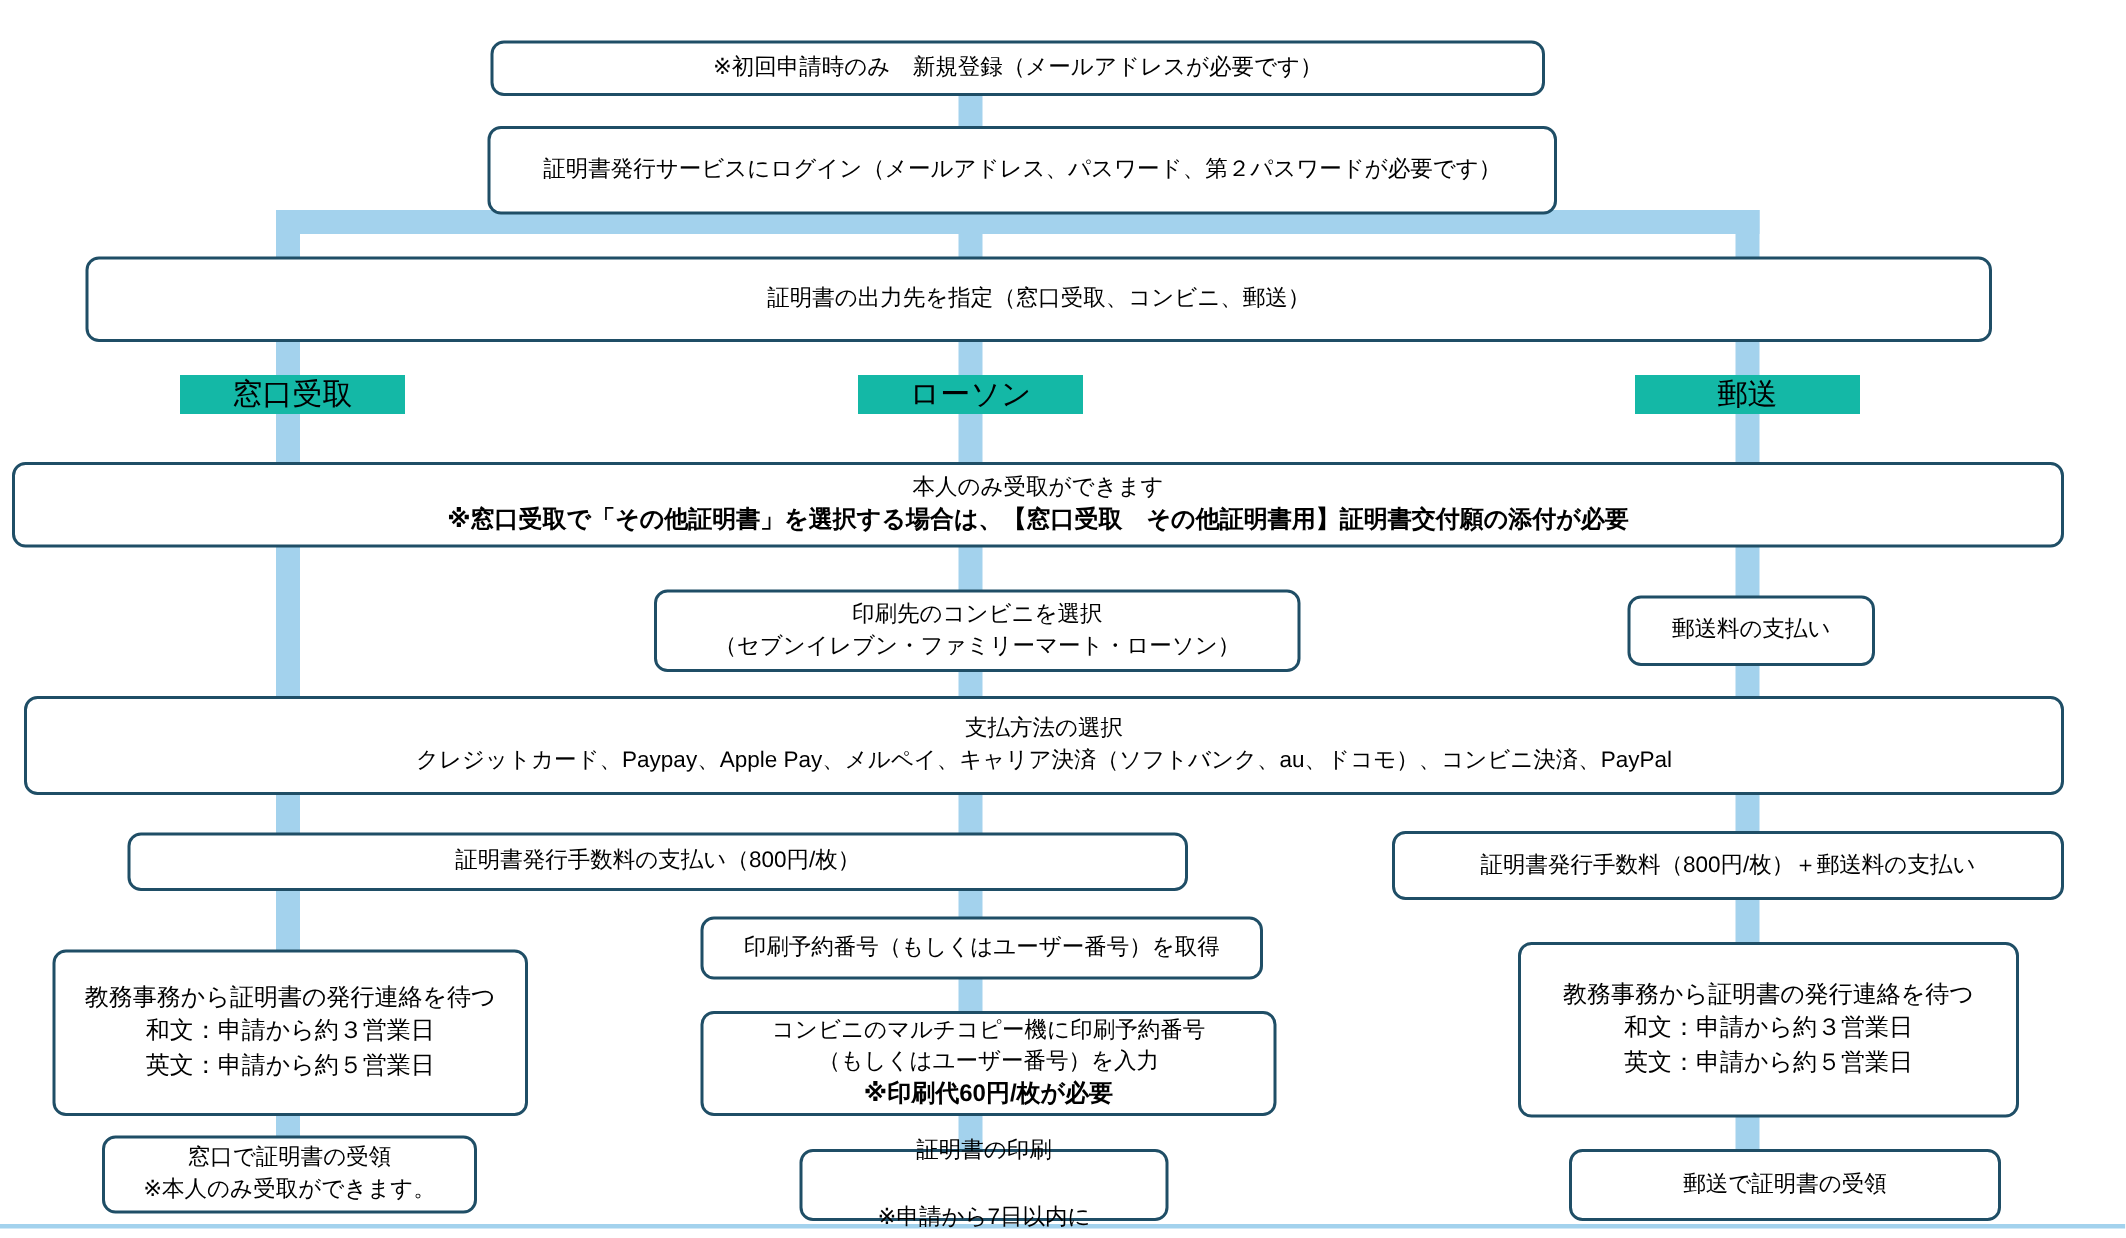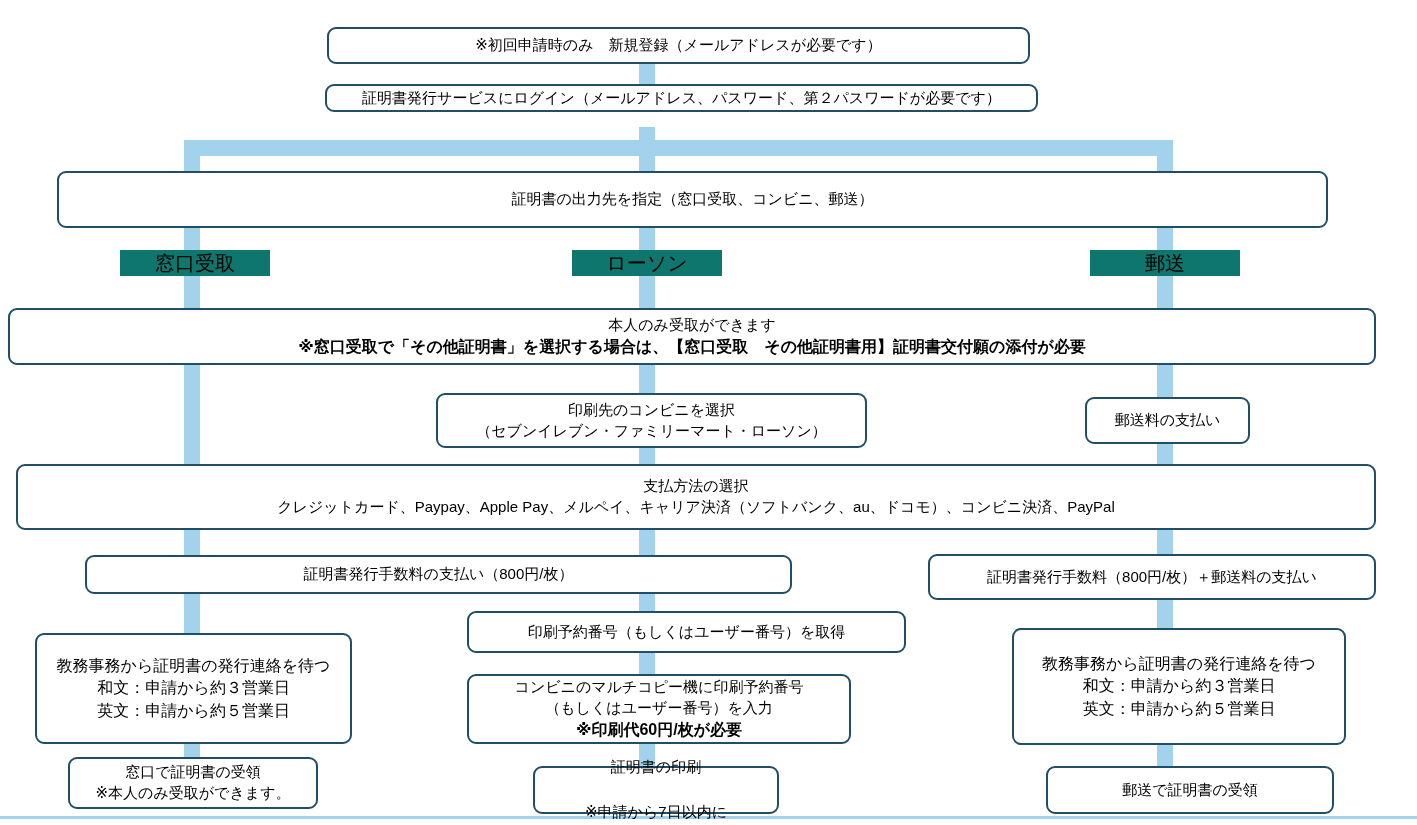--- a/index.html
+++ b/index.html
@@ -17,21 +17,21 @@
     overflow:hidden;
   }
   .conn{position:absolute;background:var(--connector);z-index:1;}
   .box{
     position:absolute;z-index:2;box-sizing:border-box;
     background:#ffffff;border:2.5px solid var(--border);border-radius:9px;
     display:flex;flex-direction:column;align-items:center;justify-content:center;
     text-align:center;font-size:15px;line-height:1.38;padding:2px 4px;
   }
   .blabel{
-    position:absolute;z-index:2;background:#0f766e;
+    position:absolute;z-index:2;background:#14b8a6;
     font-size:20px;text-align:center;line-height:26px;
   }
   .bold{font-weight:bold;}
   .fs16{font-size:16px;}
 </style>
 </head>
 <body>
 
 <div id="canvas">
 
@@ -39,21 +39,21 @@
   <div class="conn" style="left:184px;top:140px;width:989px;height:16px;"></div>
   <div class="conn" style="left:184px;top:140px;width:16px;height:655px;"></div>
   <div class="conn" style="left:639px;top:127px;width:16px;height:668px;"></div>
   <div class="conn" style="left:1157px;top:140px;width:16px;height:655px;"></div>
   <div class="conn" style="left:0px;top:816px;width:1417px;height:3px;"></div>
 
   <div class="box" style="left:327px;top:27px;width:703px;height:37px;">
     <div>※初回申請時のみ　新規登録（メールアドレスが必要です）</div>
   </div>
 
-  <div class="box" style="left:325px;top:84px;width:713px;height:28px;">
+  <div class="box" style="left:325px;top:84px;width:713px;height:59px;">
     <div>証明書発行サービスにログイン（メールアドレス、パスワード、第２パスワードが必要です）</div>
   </div>
 
   <div class="box" style="left:57px;top:171px;width:1271px;height:57px;">
     <div>証明書の出力先を指定（窓口受取、コンビニ、郵送）</div>
   </div>
 
   <div class="blabel" style="left:120px;top:250px;width:150px;">窓口受取</div>
   <div class="blabel" style="left:572px;top:250px;width:150px;">ローソン</div>
   <div class="blabel" style="left:1090px;top:250px;width:150px;">郵送</div>
@@ -76,21 +76,21 @@
     <div>クレジットカード、Paypay、Apple Pay、メルペイ、キャリア決済（ソフトバンク、au、ドコモ）、コンビニ決済、PayPal</div>
   </div>
 
   <div class="box" style="left:85px;top:555px;width:707px;height:39px;">
     <div>証明書発行手数料の支払い（800円/枚）</div>
   </div>
   <div class="box" style="left:928px;top:554px;width:448px;height:46px;">
     <div>証明書発行手数料（800円/枚）＋郵送料の支払い</div>
   </div>
 
-  <div class="box" style="left:467px;top:611px;width:439px;height:42px;">
+  <div class="box" style="left:467px;top:611px;width:375px;height:42px;">
     <div>印刷予約番号（もしくはユーザー番号）を取得</div>
   </div>
 
   <div class="box fs16" style="left:35px;top:633px;width:317px;height:111px;">
     <div>教務事務から証明書の発行連絡を待つ</div>
     <div>和文：申請から約３営業日</div>
     <div>英文：申請から約５営業日</div>
   </div>
 
   <div class="box" style="left:467px;top:674px;width:384px;height:70px;">

